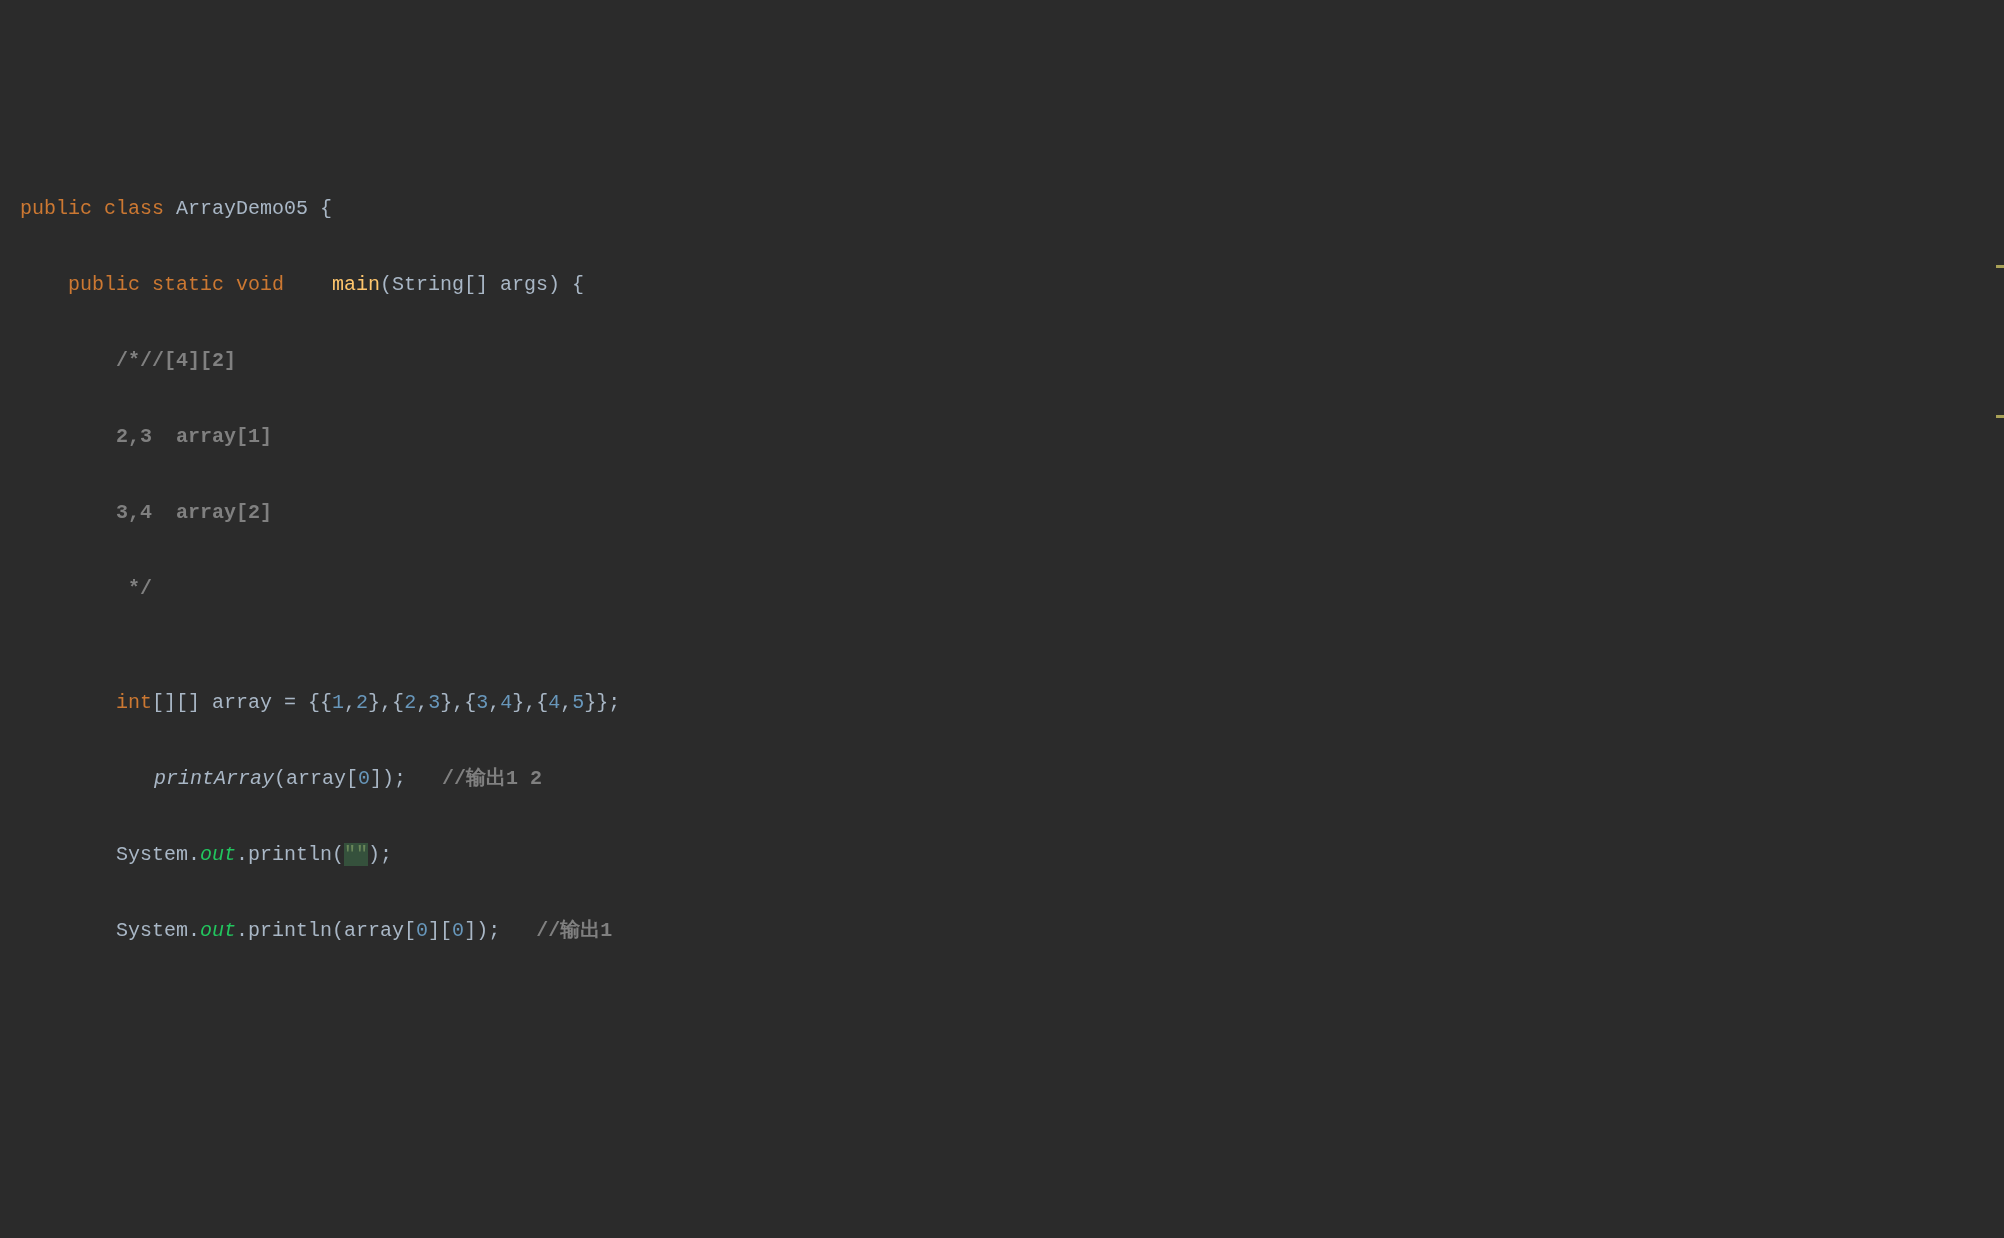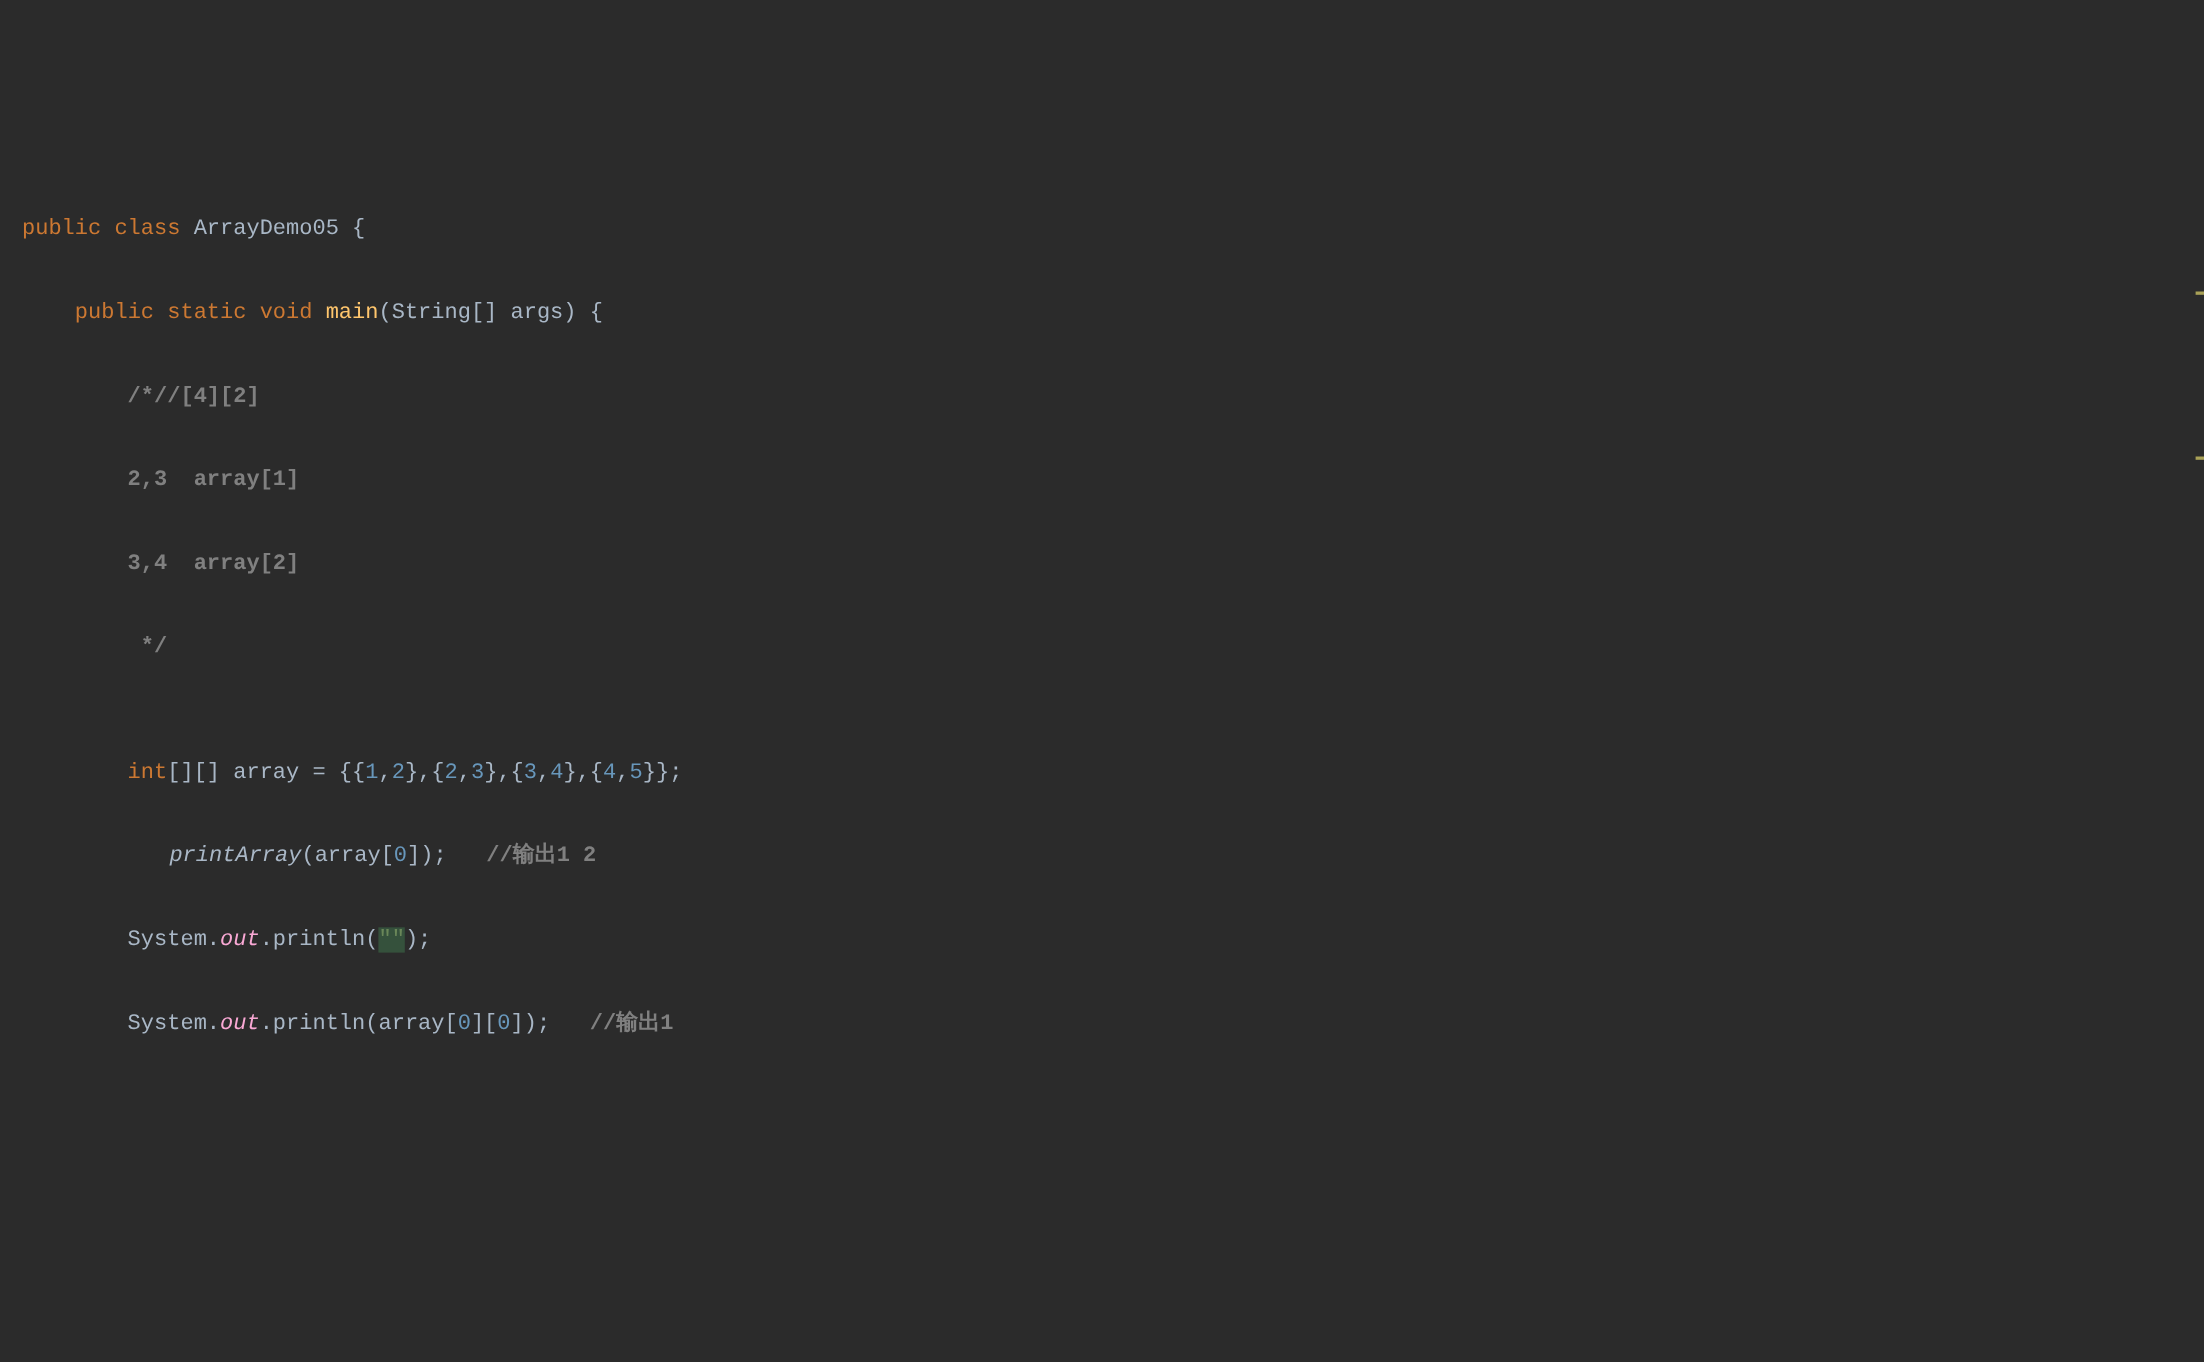--- a/index.html
+++ b/index.html
@@ -11,25 +11,25 @@
     color: #a9b7c6;
     padding: 0;
     overflow: hidden;
     white-space: pre;
   }
   .editor {
     padding: 0 20px;
     position: relative;
   }
   .kw { color: #cc7832; }
-  .method-decl { color: #ffc66d; }
+  .method-decl { color: #ffc66d; margin-left: 36px; }
   .comment { color: #808080; font-weight: bold; }
   .num { color: #6897bb; }
   .str { color: #6a8759; }
-  .field-static { color: #f9a8d4; font-style: italic; }
+  .field-static { color: #22c55e; font-style: italic; }
   .method-call { font-style: italic; margin-left: 38px; }
   .hl-str { background: #35513c; }
   .right-marks {
     position: fixed;
     right: 0;
     top: 0;
     width: 10px;
     height: 100%;
   }
   .rm {

